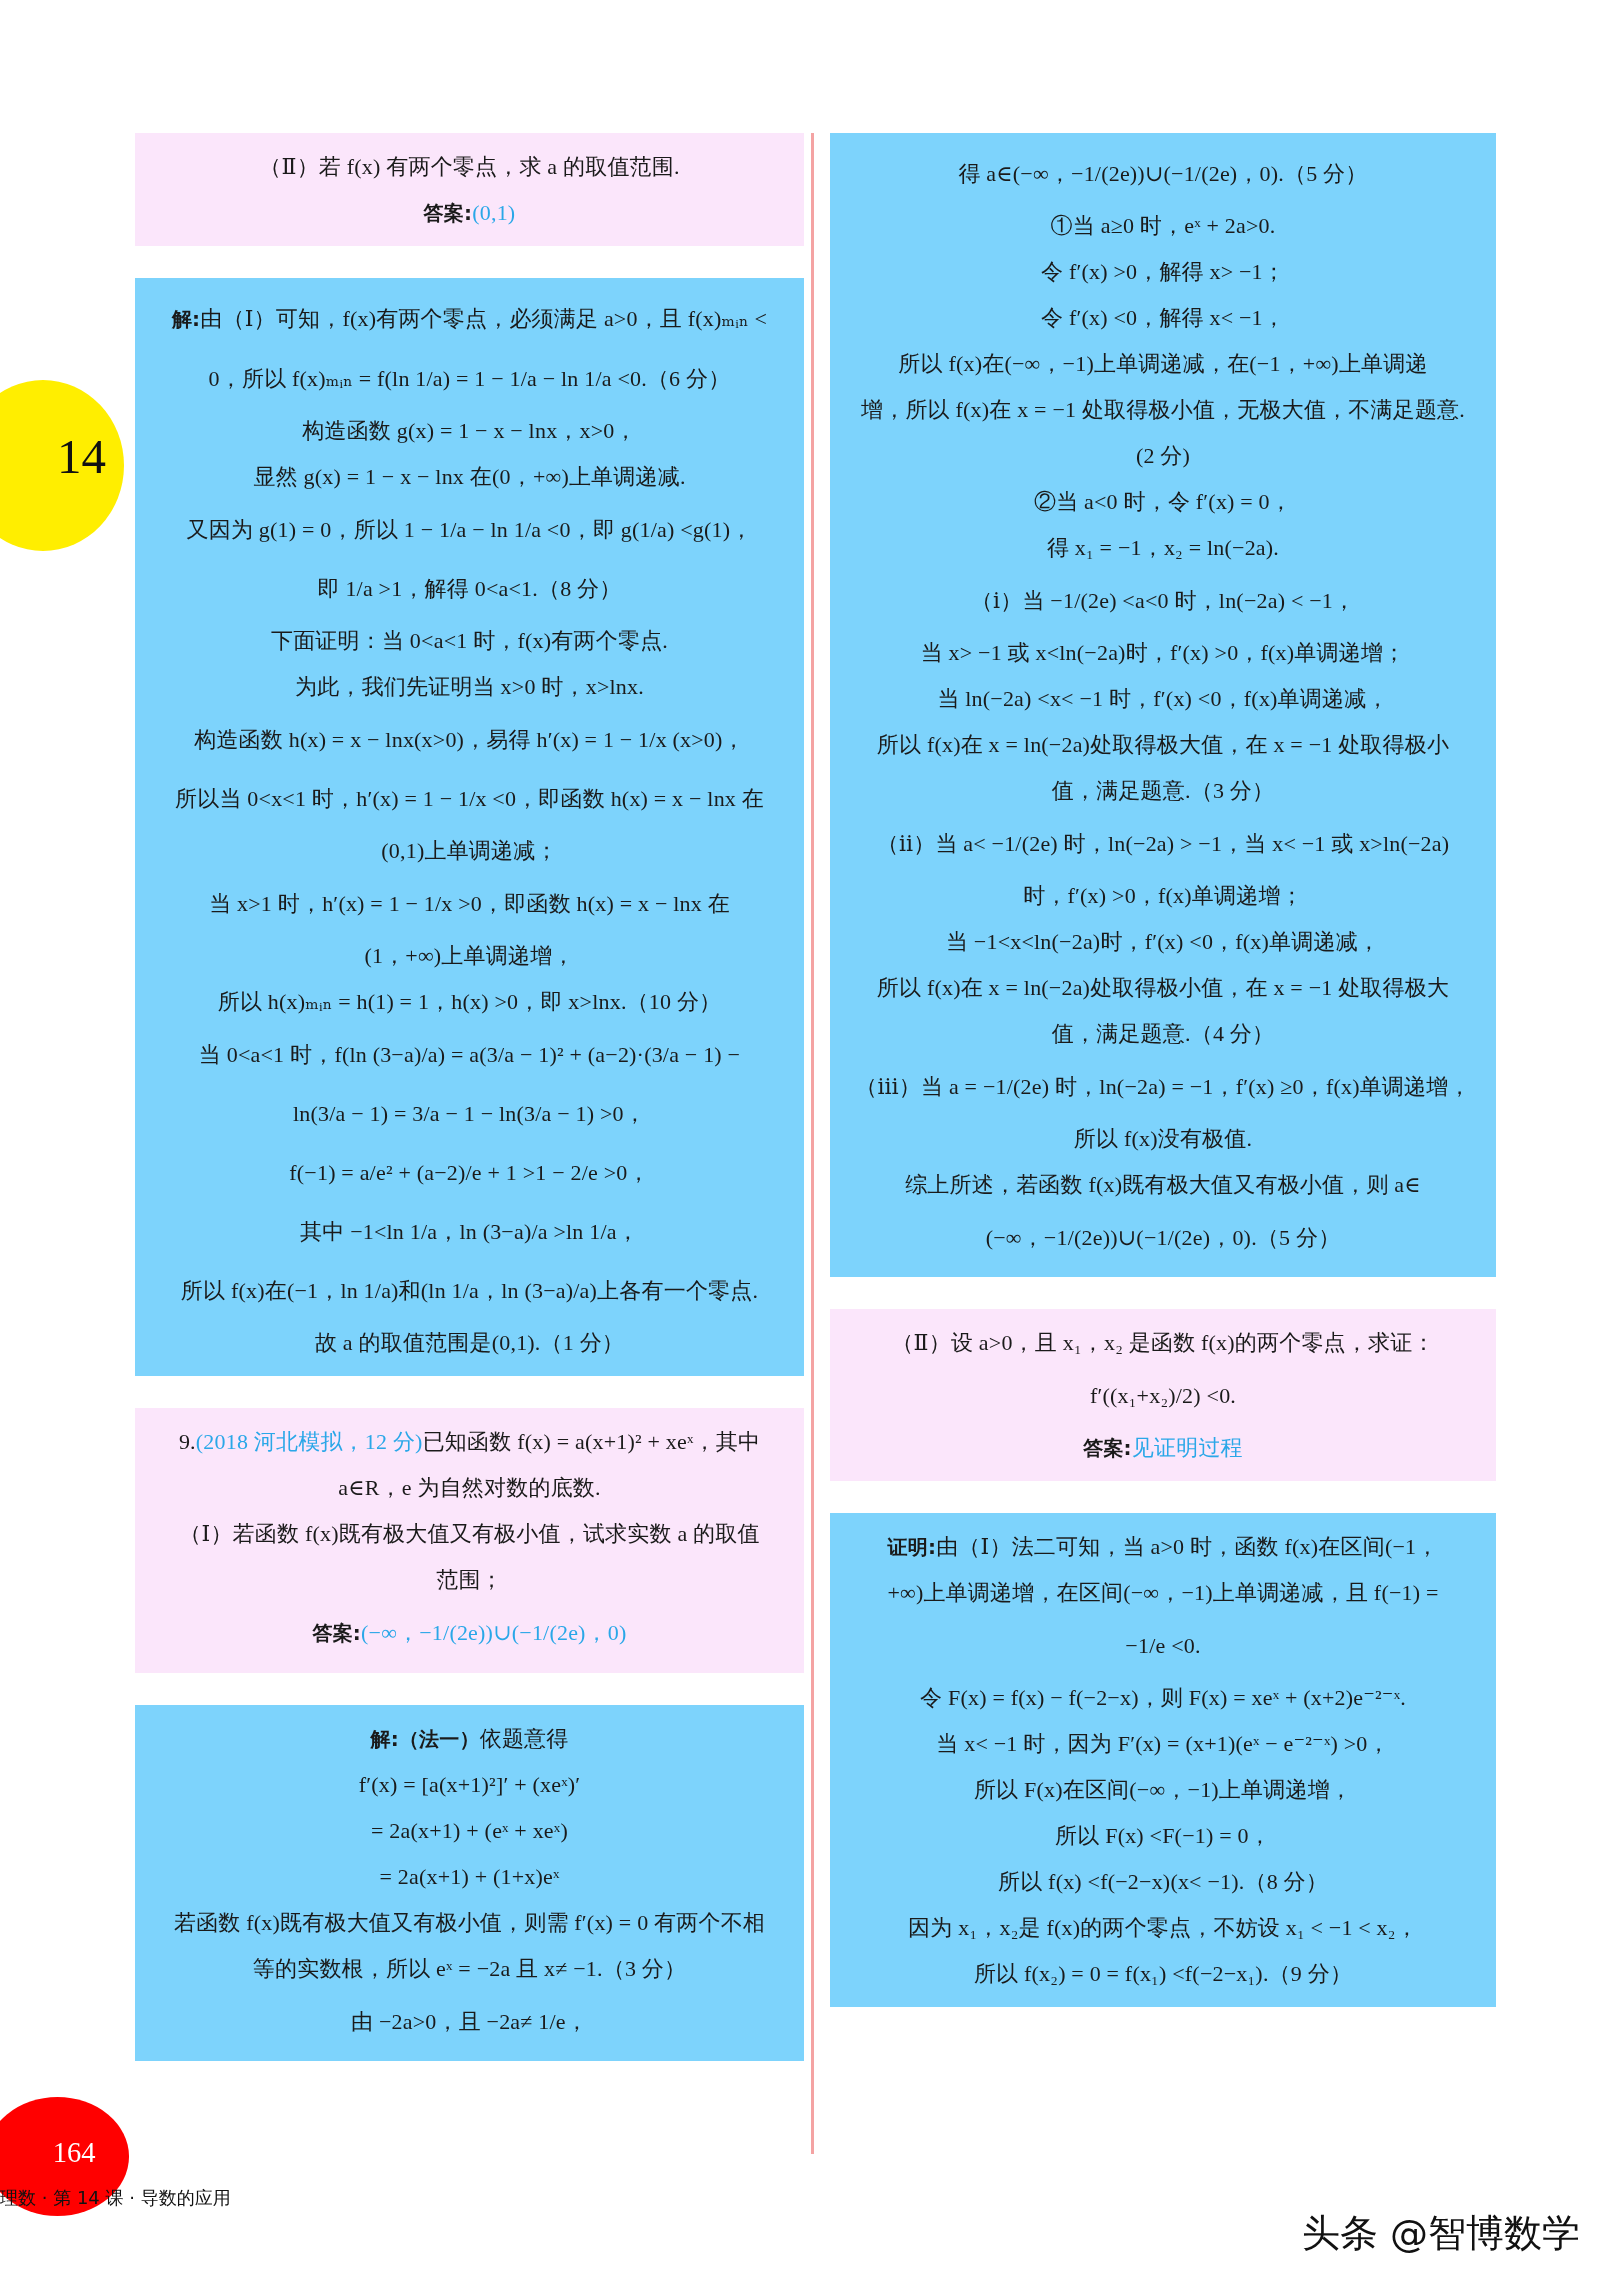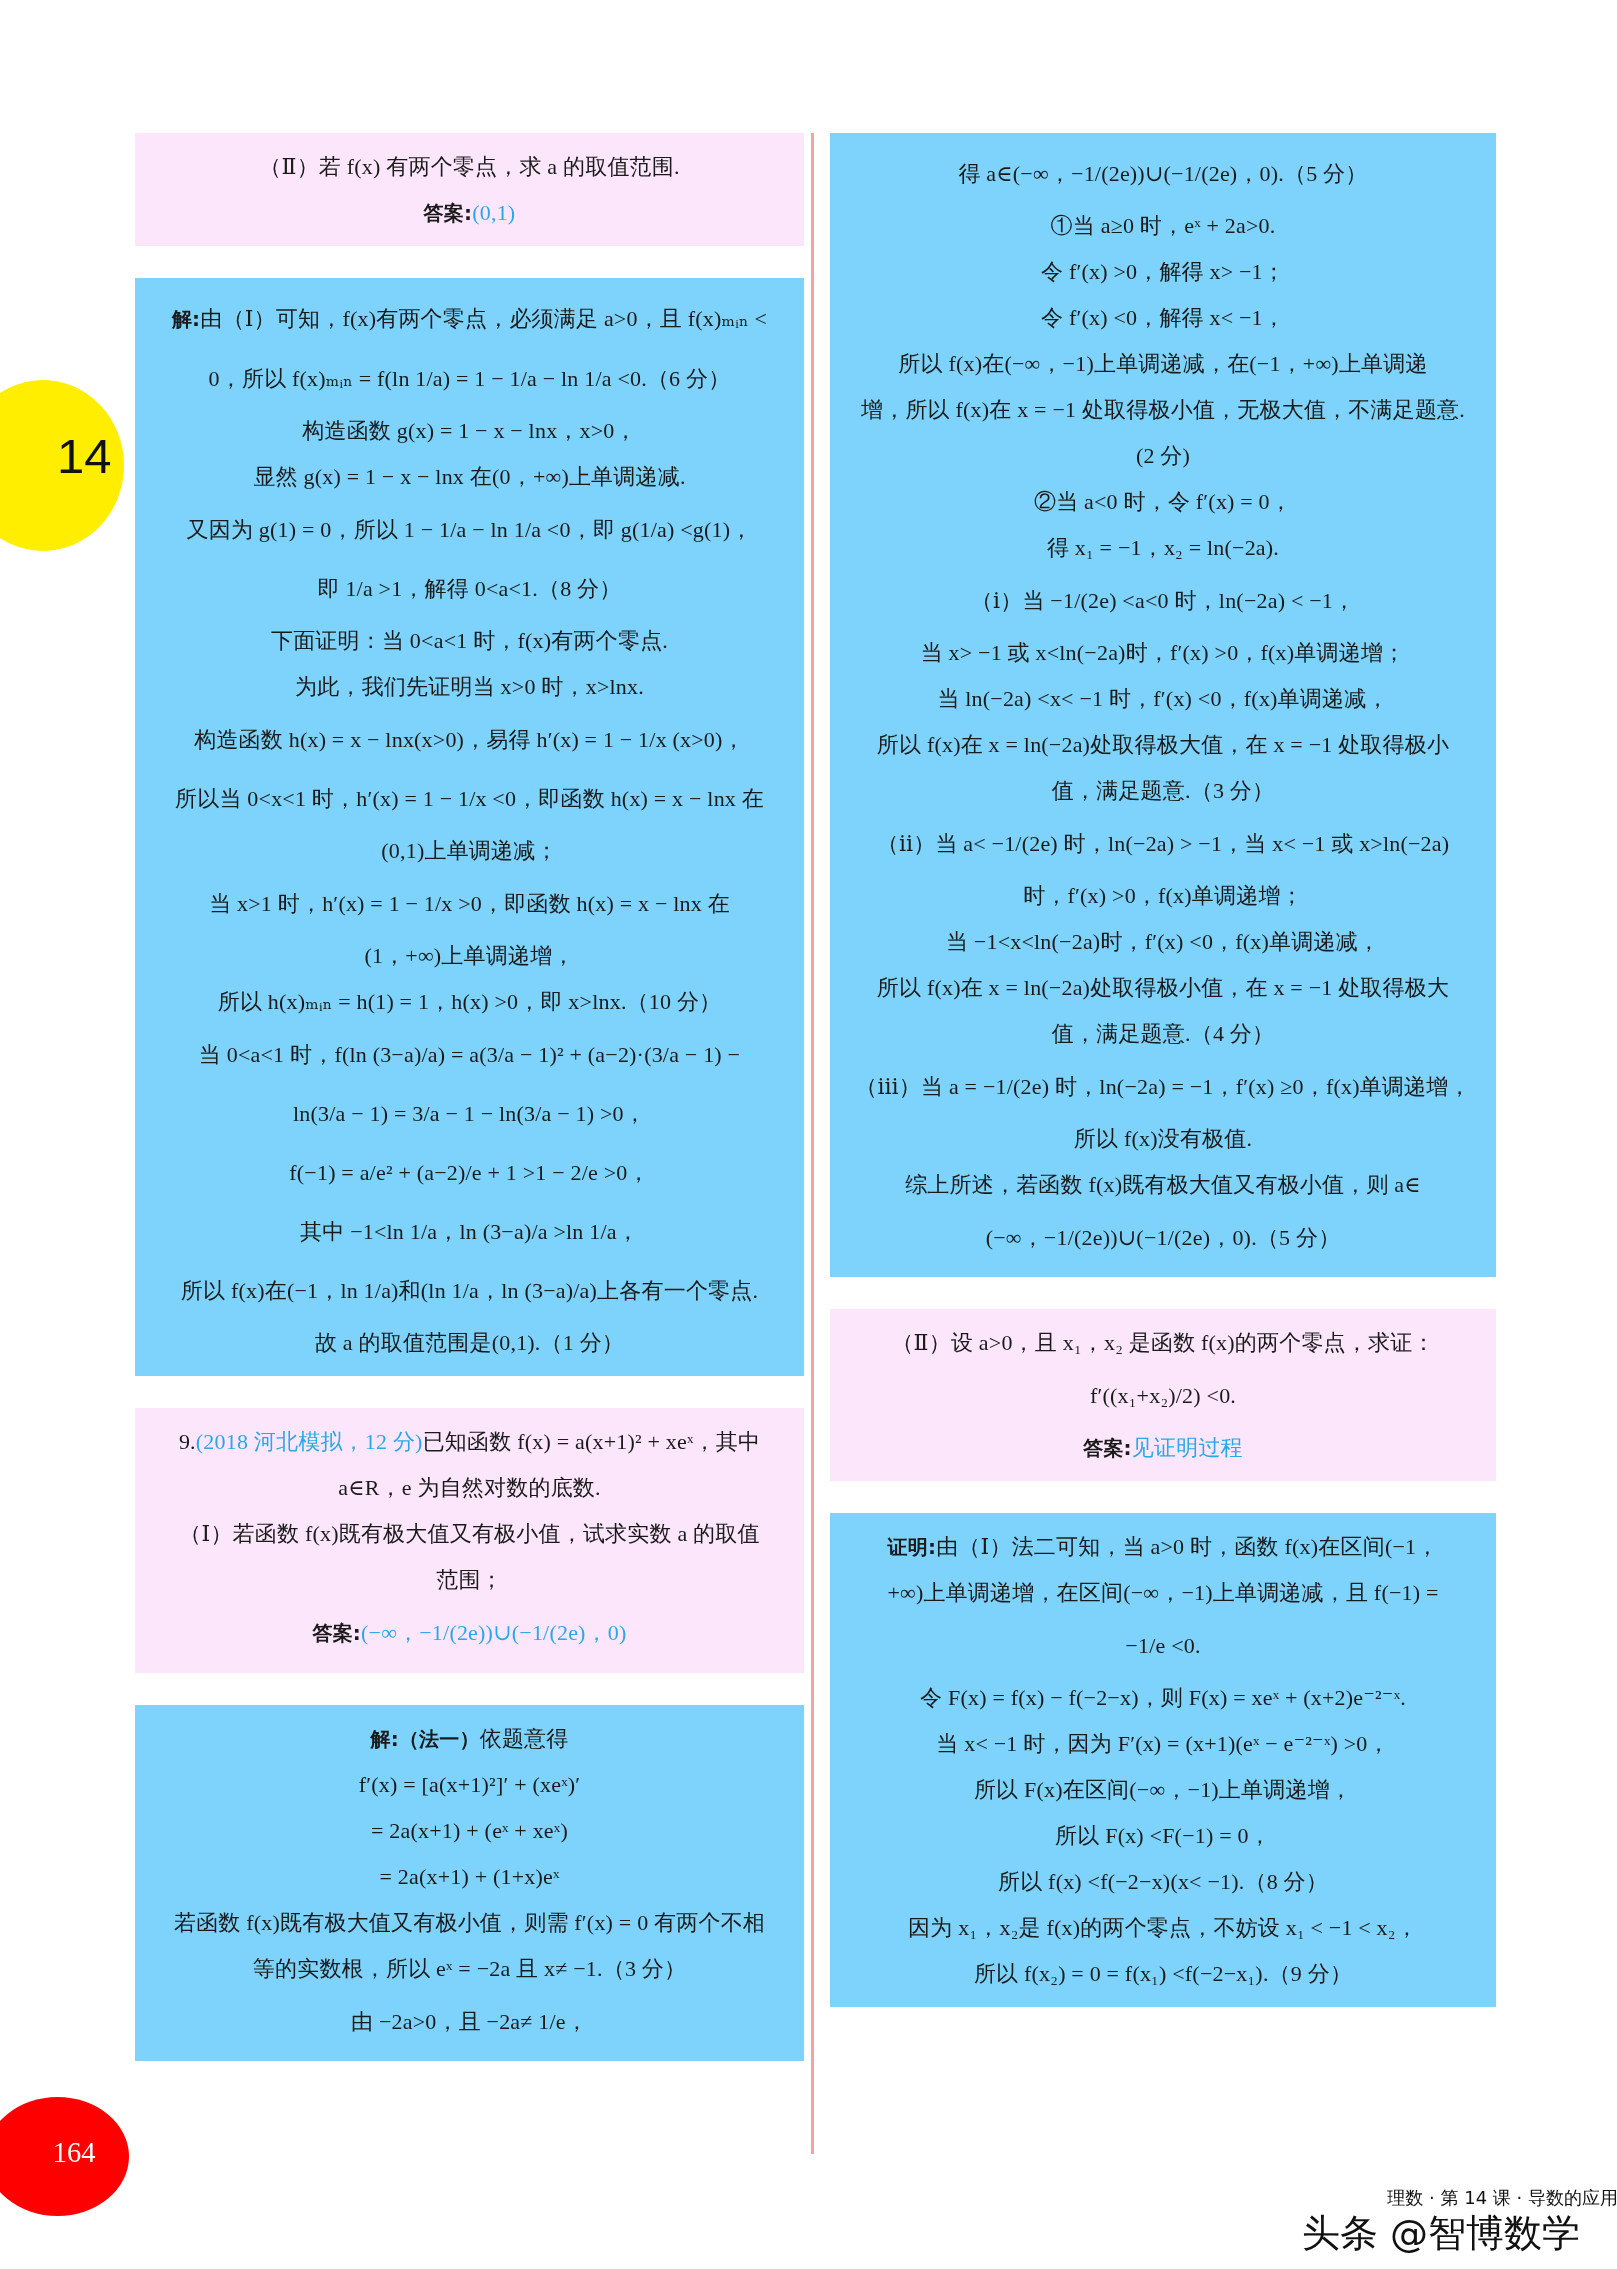--- a/index.html
+++ b/index.html
@@ -8,21 +8,21 @@
     background:#ffffff;
     font-family:"Liberation Serif","DejaVu Serif",serif;
     color:#1a1a1a;
   }
   .chapter-tab {
     position:absolute; left:-38px; top:380px; width:162px; height:171px;
     border-radius:50%; background:#ffee00;
   }
   .chapter-tab span {
     position:absolute; left:95px; top:48px; font-size:49px; color:#111;
-    font-family:Liberation Sans, sans-serif;
+    font-family:Liberation Serif, serif;
   }
   .page-badge {
     position:absolute; left:-14.3px; top:2097px; width:143px; height:119px;
     border-radius:50%; background:#ff0000;
   }
   .page-badge span {
     position:absolute; left:67px; top:40px; font-size:28.5px; color:#fff;
     font-family:"Liberation Serif",serif;
   }
   .divider {
@@ -35,21 +35,21 @@
   .box { padding:11.4px 13.3px 9.5px 13.3px; margin-bottom:32px; }
   .pink { background:#fbe6fb; }
   .yellow { background:#7dd3fc; }
   .line {
     font-size:22px; line-height:46px; white-space:nowrap; letter-spacing:0.2px;
   }
   .line.tall { line-height:59px; }
   .b { font-weight:bold; font-family:"DejaVu Sans","Liberation Sans",sans-serif; font-size:20px; }
   .blue { color:#2aa7e8; }
   .footer-title {
-    position:absolute; left:0; width:1618px; top:2186px; text-align:right;
+    position:absolute; left:0; width:1618px; top:2186px; text-align:left;
     font-size:18px; font-family:"DejaVu Sans","Liberation Sans",sans-serif; color:#111;
   }
   .watermark {
     position:absolute; right:38px; top:2208px; font-size:38px; color:#111;
     font-family:"DejaVu Sans","Liberation Sans",sans-serif;
     text-shadow:0 0 1.9px #fff, 1px 1px 0 #fff;
   }
 </style>
 </head>
 <body>

